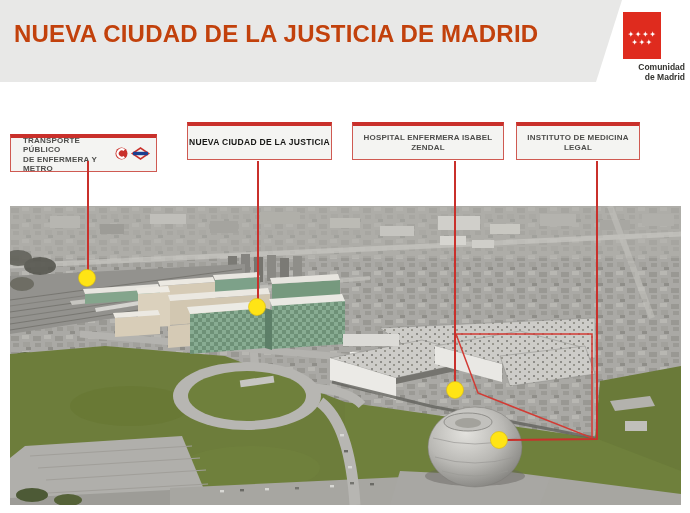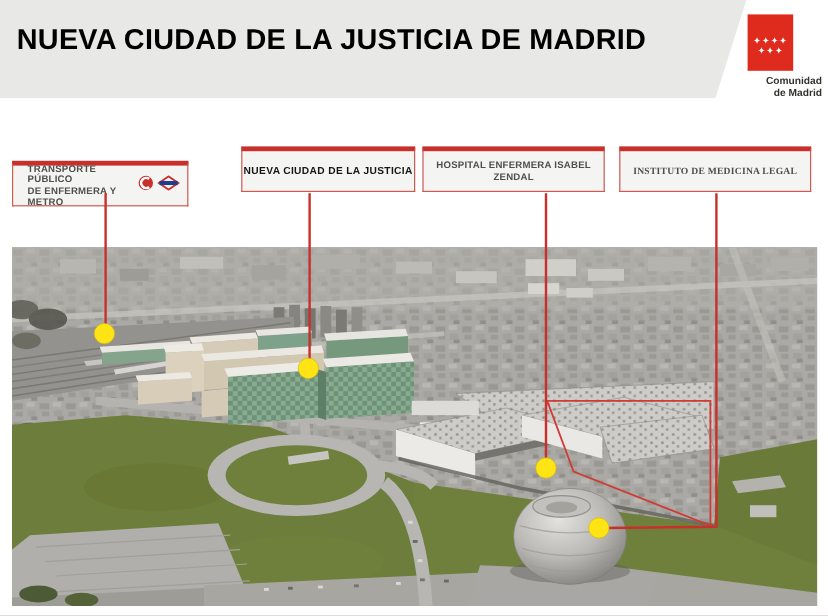--- a/index.html
+++ b/index.html
@@ -8,21 +8,21 @@
     font-family:"Liberation Sans","DejaVu Sans",sans-serif;overflow:hidden;
   }
   
   .header-band{
     position:absolute;left:0;top:0;width:622px;height:82px;
     background:var(--header_bg,#e8e8e7);
     clip-path:polygon(0 0,622px 0,596px 82px,0 82px);
   }
   .slide-title{
     position:absolute;left:14px;top:21px;
-    font-size:24px;line-height:26px;font-weight:bold;color:#000000;
+    font-size:24px;line-height:26px;font-weight:bold;color:#c2410c;
     letter-spacing:.2px;white-space:nowrap;
   }
   .logo{position:absolute;left:623px;top:12px;width:62px;}
   .logo-flag{
     width:38px;height:47px;background:var(--logo_red,#df2b1e);
     display:flex;flex-direction:column;justify-content:center;align-items:center;
     padding-top:6px;box-sizing:border-box;
   }
   .stars{color:#fff;font-size:8px;line-height:8px;letter-spacing:.5px;text-align:center;}
   .logo-text{
@@ -36,23 +36,23 @@
     display:flex;align-items:center;justify-content:center;
   }
   .callout .txt{
     font-size:8px;line-height:9.5px;font-weight:bold;color:#4e4e4c;
     letter-spacing:.2px;text-align:center;
   }
   .callout.em .txt{font-size:8.5px;color:#161614;letter-spacing:.3px;}
   #box-transporte{left:10px;width:147px;justify-content:flex-start;padding:0 6px 0 12px;margin-top:12px;}
   #box-transporte .txt{text-align:left;}
   #box-transporte .icons{margin-left:auto;display:flex;align-items:center;gap:3px;}
-  #box-justicia{left:201px;width:145px;}
+  #box-justicia{left:187px;width:145px;}
   #box-hospital{left:352px;width:152px;}
-  #box-medicina{left:516px;width:160px;font-family:Liberation Serif, serif;}
+  #box-medicina{left:516px;width:124px;}
   
   .photo{position:absolute;left:10px;top:206px;width:671px;height:299px;overflow:hidden;background:#a9a8a5;}
   
   .overlay{position:absolute;left:0;top:0;width:690px;height:513px;pointer-events:none;}
 </style>
 </head>
 <body>
 
 <div class="header-band"></div>
 <div class="slide-title">NUEVA CIUDAD DE LA JUSTICIA DE MADRID</div>

